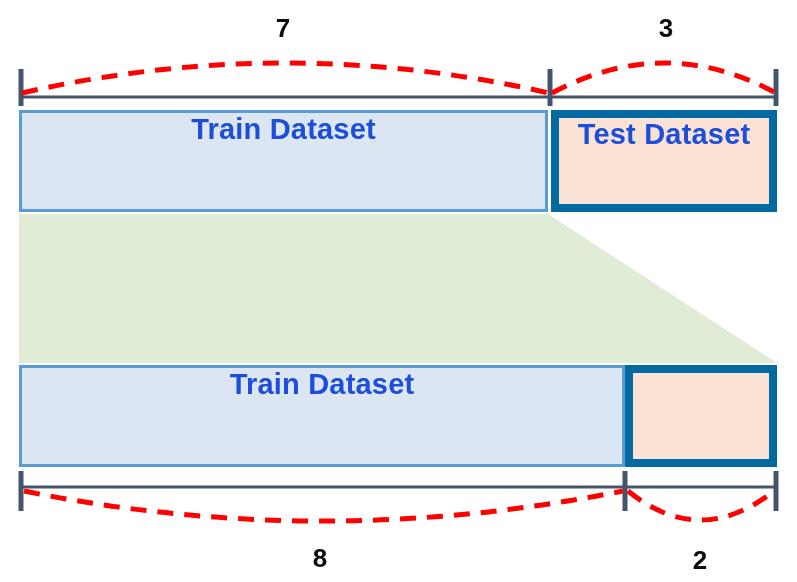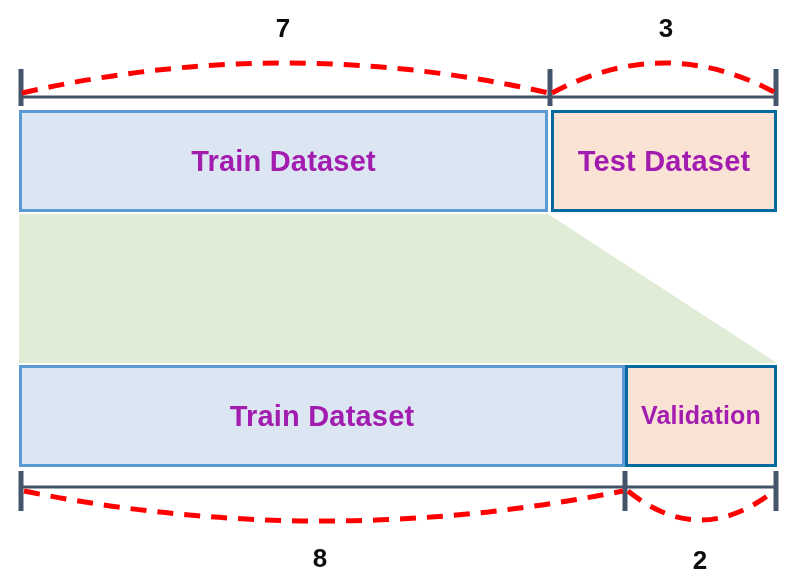--- a/index.html
+++ b/index.html
@@ -21,34 +21,34 @@
     position: absolute;
     left: 0;
     top: 0;
     width: 797px;
     height: 582px;
   }
   .box {
     position: absolute;
     box-sizing: border-box;
     display: flex;
-    align-items: center;
+    align-items: flex-start;
     justify-content: center;
     text-align: center;
     font-weight: bold;
-    color: #a21caf;
+    color: #1d4ed8;
     letter-spacing: 0.2px;
   }
   .box-blue {
     background: #dce6f2;
     border: 3px solid #5b9bd5;
   }
   .box-orange {
     background: #fae3d5;
-    border: 3px solid #0369a1;
+    border: 8px solid #0369a1;
   }
   .measure-label {
     position: absolute;
     font-weight: bold;
     color: #0d0d0d;
     text-align: center;
     transform: translate(-50%, -50%);
     white-space: nowrap;
   }
 </style>
@@ -90,21 +90,21 @@
   <div class="box box-orange" style="left:551px; top:110px; width:226px; height:102px; font-size:29px;">
     <span>Test Dataset</span>
   </div>
 
   <div class="box box-blue" style="left:19px; top:365px; width:606px; height:102px; font-size:29px;">
     <span>Train Dataset</span>
   </div>
 
   <div class="box box-orange" style="left:625px; top:365px; width:152px; height:102px; font-size:25px; line-height:1.18;">
     <span>
-      <span>Validation</span><br>
+      <br>
     </span>
   </div>
 
   <div class="measure-label" style="left:283px; top:28px; font-size:26px;">7</div>
 
   <div class="measure-label" style="left:666px; top:28px; font-size:26px;">3</div>
 
   <div class="measure-label" style="left:320px; top:558px; font-size:26px;">8</div>
 
   <div class="measure-label" style="left:700px; top:560px; font-size:26px;">2</div>

